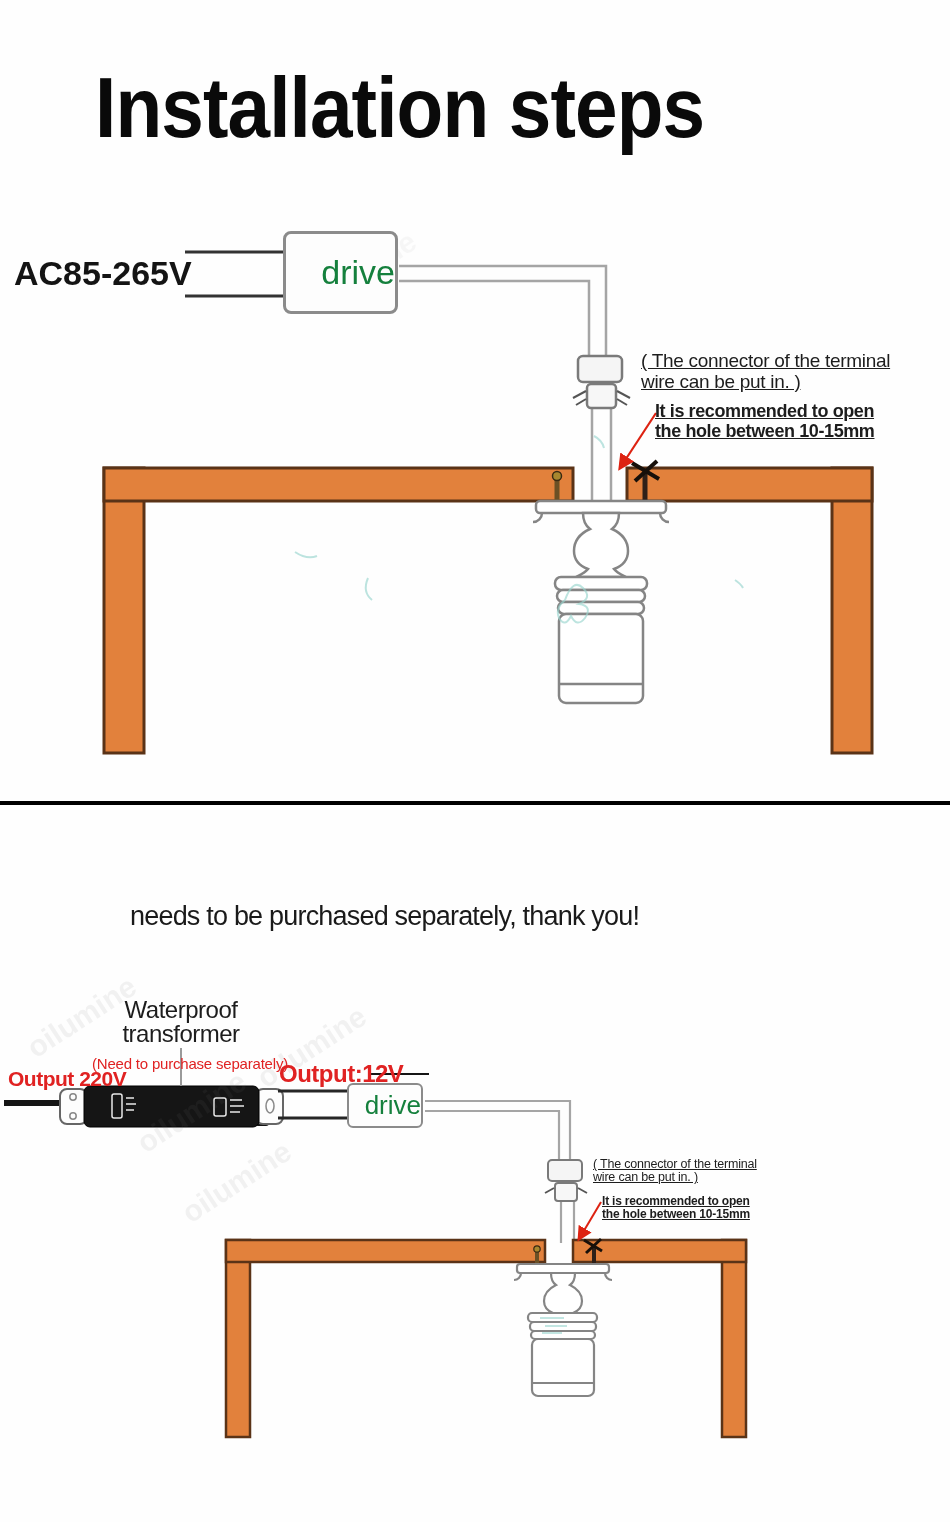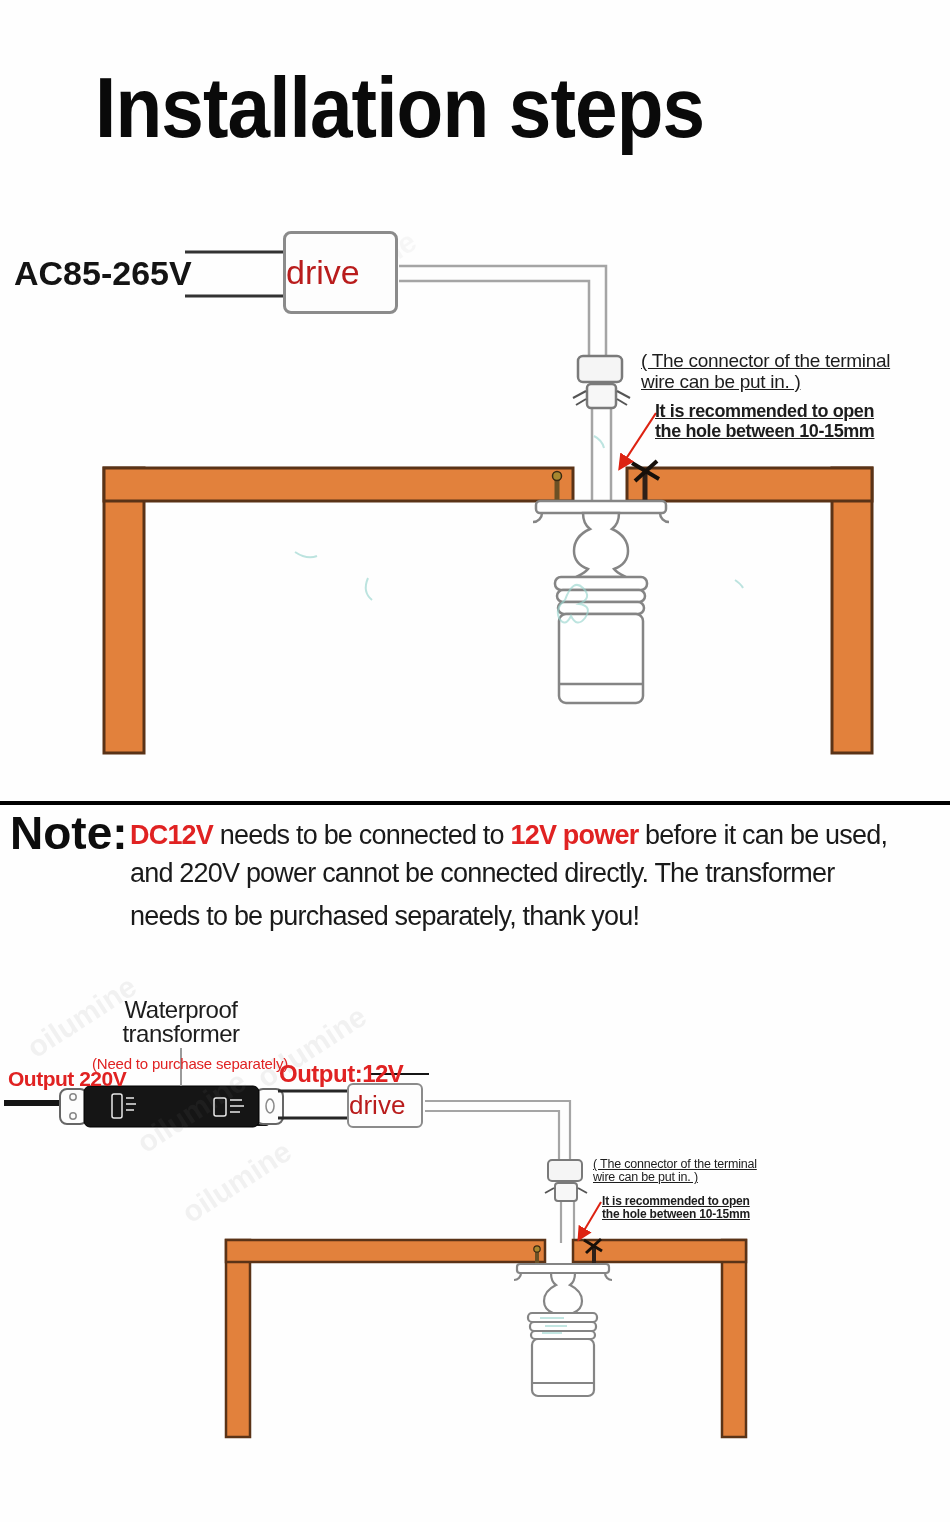--- a/index.html
+++ b/index.html
@@ -4,21 +4,21 @@
 <style>
   html,body{margin:0;padding:0;background:#fff;}
   #canvas{position:relative;width:950px;height:1522px;background:#fefefe;overflow:hidden;
           font-family:"Liberation Sans",sans-serif;color:#111;}
   .abs{position:absolute;}
   .nowrap{white-space:nowrap;}
   .title{font-size:86px;font-weight:bold;letter-spacing:-1px;color:#0a0a0a;
          transform:scaleX(.89);transform-origin:left top;}
   .volt-label{font-size:34px;font-weight:bold;color:#141414;text-align:center;}
   .drive-box{border:3px solid #8b8b8b;border-radius:8px;background:#fdfdfd;
-             display:flex;align-items:center;justify-content:flex-start;color:#b91c1c;}
+             display:flex;align-items:center;justify-content:flex-end;color:#15803d;}
   .ann{color:#1d1d1d;}
   .ann .ln{display:block;text-decoration:underline;}
   .red{color:#e02222;}
   .divider{background:#000;}
   .note-label{font-size:46px;font-weight:bold;color:#0d0d0d;}
   .note-line{font-size:27px;letter-spacing:-0.8px;color:#1a1a1a;white-space:nowrap;}
   .note-line b{font-weight:bold;}
   .wt-title{font-size:24px;line-height:24px;letter-spacing:-0.5px;text-align:center;color:#1c1c1c;}
   .wt-sub{font-size:15px;letter-spacing:-0.2px;}
   .io-label{font-weight:bold;letter-spacing:-0.5px;}
@@ -213,25 +213,20 @@
   <div class="abs ann" style="left:641px;top:350px;font-size:19px;line-height:21px;letter-spacing:-0.3px">
     <span class="ln">( The connector of the terminal</span>
     <span class="ln">wire can be put in. )</span>
   </div>
   <div class="abs ann" style="left:655px;top:401px;font-size:18px;line-height:20px;letter-spacing:-0.4px;font-weight:bold">
     <span class="ln">It is recommended to open</span>
     <span class="ln">the hole between 10-15mm</span>
   </div>
 
   <div class="abs divider" style="left:0;top:801px;width:950px;height:3.5px"></div>
-  <div class="abs note-label" style="left:10px;top:806px">Note:</div>
-  <div class="abs note-line" style="left:130px;top:820px">
-    <b class="red">DC12V</b><span> needs to be connected to </span><b class="red">12V power</b><span> before it can be used,</span>
-  </div>
-  <div class="abs note-line" style="left:130px;top:858px">and 220V power cannot be connected directly. The transformer</div>
   <div class="abs wt-title" style="left:100px;top:998px;width:162px">
     <span class="ln" style="display:block">Waterproof</span>
     <span class="ln" style="display:block">transformer</span>
   </div>
 
   <div class="abs note-line" style="left:130px;top:901px">needs to be purchased separately, thank you!</div>
   <div class="abs red wt-sub nowrap" style="left:92px;top:1055px">(Need to purchase separately)</div>
 
   <div class="abs red io-label nowrap" style="left:8px;top:1067px;font-size:21px">Output 220V</div>
   <div class="abs red io-label nowrap" style="left:279px;top:1060px;font-size:24px">Output:12V</div>

